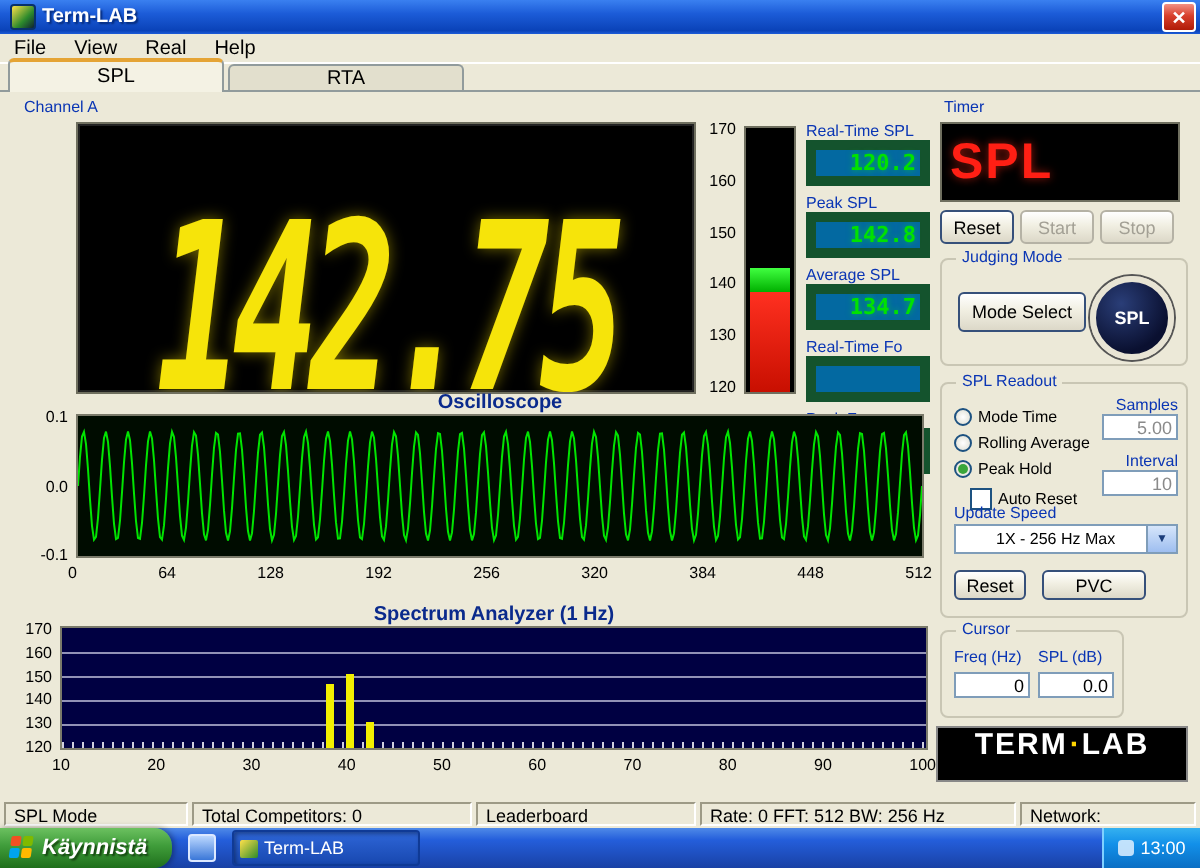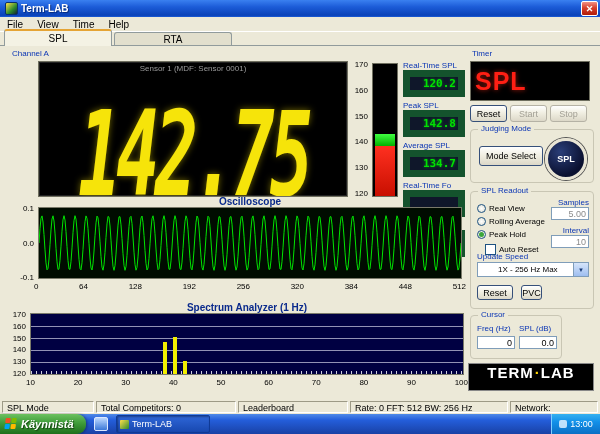--- a/index.html
+++ b/index.html
@@ -44,21 +44,21 @@
     flex-direction:column;justify-content:space-between;align-items:flex-end;font-size:8px;color:#000;}
   .meter-bar{position:absolute;left:372px;top:17px;width:24px;height:132px;background:#000;
     border:1px solid #6f6f5f;}
   .meter-fill{position:absolute;left:2px;right:2px;}
   #meter-red{bottom:0;background:linear-gradient(#ff3020,#c80f00);}
   #meter-green{background:linear-gradient(#40ff40,#00b000);}
   
   .readouts{position:absolute;left:403px;top:15px;width:62px;}
   .readout-row{margin-bottom:4px;}
   .readout-label{color:#0a35b4;font-size:8px;height:9px;white-space:nowrap;}
-  .readout-box{height:13px;background:#0f172a;border:7px solid #14532d;display:flex;
+  .readout-box{height:13px;background:#0369a1;border:5px solid #14532d;display:flex;
     align-items:flex-start;justify-content:flex-end;padding:0 2px;}
   .seg-green{font-family:"DejaVu Sans Mono",monospace;font-weight:bold;font-size:11px;
     color:#00e200;text-shadow:0 0 3px rgba(0,255,0,.5);}
   
   .timer-title{position:absolute;left:472px;top:3px;}
   .timer-display{position:absolute;left:470px;top:15px;width:118px;height:38px;background:#000;
     border:1px solid #6f6f5f;display:flex;align-items:center;}
   .timer-spl{color:#ff1f14;font-weight:bold;font-size:25px;letter-spacing:1px;padding-left:4px;
     text-shadow:0 0 5px rgba(255,40,20,.6);}
   .timer-buttons{position:absolute;left:470px;top:59px;width:122px;display:flex;gap:3px;}
@@ -94,21 +94,21 @@
   .interval-label{position:absolute;left:76px;top:34px;width:42px;text-align:right;}
   .interval-field{position:absolute;left:80px;top:43px;width:38px;}
   .update-label{position:absolute;left:6px;top:60px;}
   .combo{position:absolute;left:6px;top:70px;width:112px;height:15px;background:#fff;
     border:1px solid #7f9db9;display:flex;align-items:center;box-sizing:border-box;}
   .combo-text{flex:1;font-size:8px;color:#000;padding-left:20px;white-space:nowrap;}
   .combo-arrow{width:14px;height:100%;background:linear-gradient(#d6e5fa,#9ebef0);
     border-left:1px solid #7f9db9;display:flex;align-items:center;justify-content:center;
     font-size:6px;color:#1b3d7a;}
   .sr-reset{position:absolute;left:6px;top:93px;width:36px;height:15px;}
-  .sr-pvc{position:absolute;left:50px;top:93px;width:21px;height:15px;}
+  .sr-pvc{position:absolute;left:50px;top:93px;width:52px;height:15px;}
   
   .osc-title{position:absolute;left:38px;top:150px;width:424px;}
   .osc-y{position:absolute;left:10px;top:158px;width:24px;height:78px;display:flex;
     flex-direction:column;justify-content:space-between;align-items:flex-end;font-size:8px;color:#000;}
   .osc-plot{position:absolute;left:38px;top:161px;width:424px;height:72px;background:#000c00;
     border:1px solid #7a7a6a;box-sizing:border-box;overflow:hidden;}
   .osc-x{position:absolute;left:34px;top:236px;width:432px;display:flex;
     justify-content:space-between;font-size:8px;color:#000;}
   
   .spec-title{position:absolute;left:30px;top:256px;width:434px;}
@@ -172,35 +172,34 @@
 
   <div class="titlebar">
     <span class="app-icon"></span>
     <span class="title">Term-LAB</span>
     <span class="close-btn">✕</span>
   </div>
 
   <div class="menubar" id="menubar">
       <span class="menu-item">File</span>
       <span class="menu-item">View</span>
-      <span class="menu-item">Time</span>
+      <span class="menu-item">Real</span>
       <span class="menu-item">Help</span>
     </div>
 
   <div class="tabstrip">
     <div class="tab tab-spl active">SPL</div>
     <div class="tab tab-rta">RTA</div>
   </div>
 
   <div class="page">
 
     <span class="blue-label" style="position:absolute;left:12px;top:3px;">Channel A</span>
 
     <div class="main-display">
-      <div class="sensor-header">Sensor 1 (MDF: Sensor 0001)</div>
       <div class="main-digits-wrap">
         <span class="main-digits">142.75</span>
       </div>
     </div>
 
     <div class="meter-ticks" id="meter-ticks">
         <span>170</span>
         <span>160</span>
         <span>150</span>
         <span>140</span>
@@ -261,21 +260,21 @@
       <div class="spl-badge">
         <span>SPL</span>
       </div>
     </div>
 
     <div class="groupbox spl-readout-group">
       <span class="gb-title">SPL Readout</span>
       <div class="radio-list" id="radio-list">
           <div class="radio-row">
             <span class="radio"></span>
-            <span class="radio-label">Real View</span>
+            <span class="radio-label">Mode Time</span>
           </div>
           <div class="radio-row">
             <span class="radio"></span>
             <span class="radio-label">Rolling Average</span>
           </div>
           <div class="radio-row">
             <span class="radio sel"></span>
             <span class="radio-label">Peak Hold</span>
           </div>
         </div>

